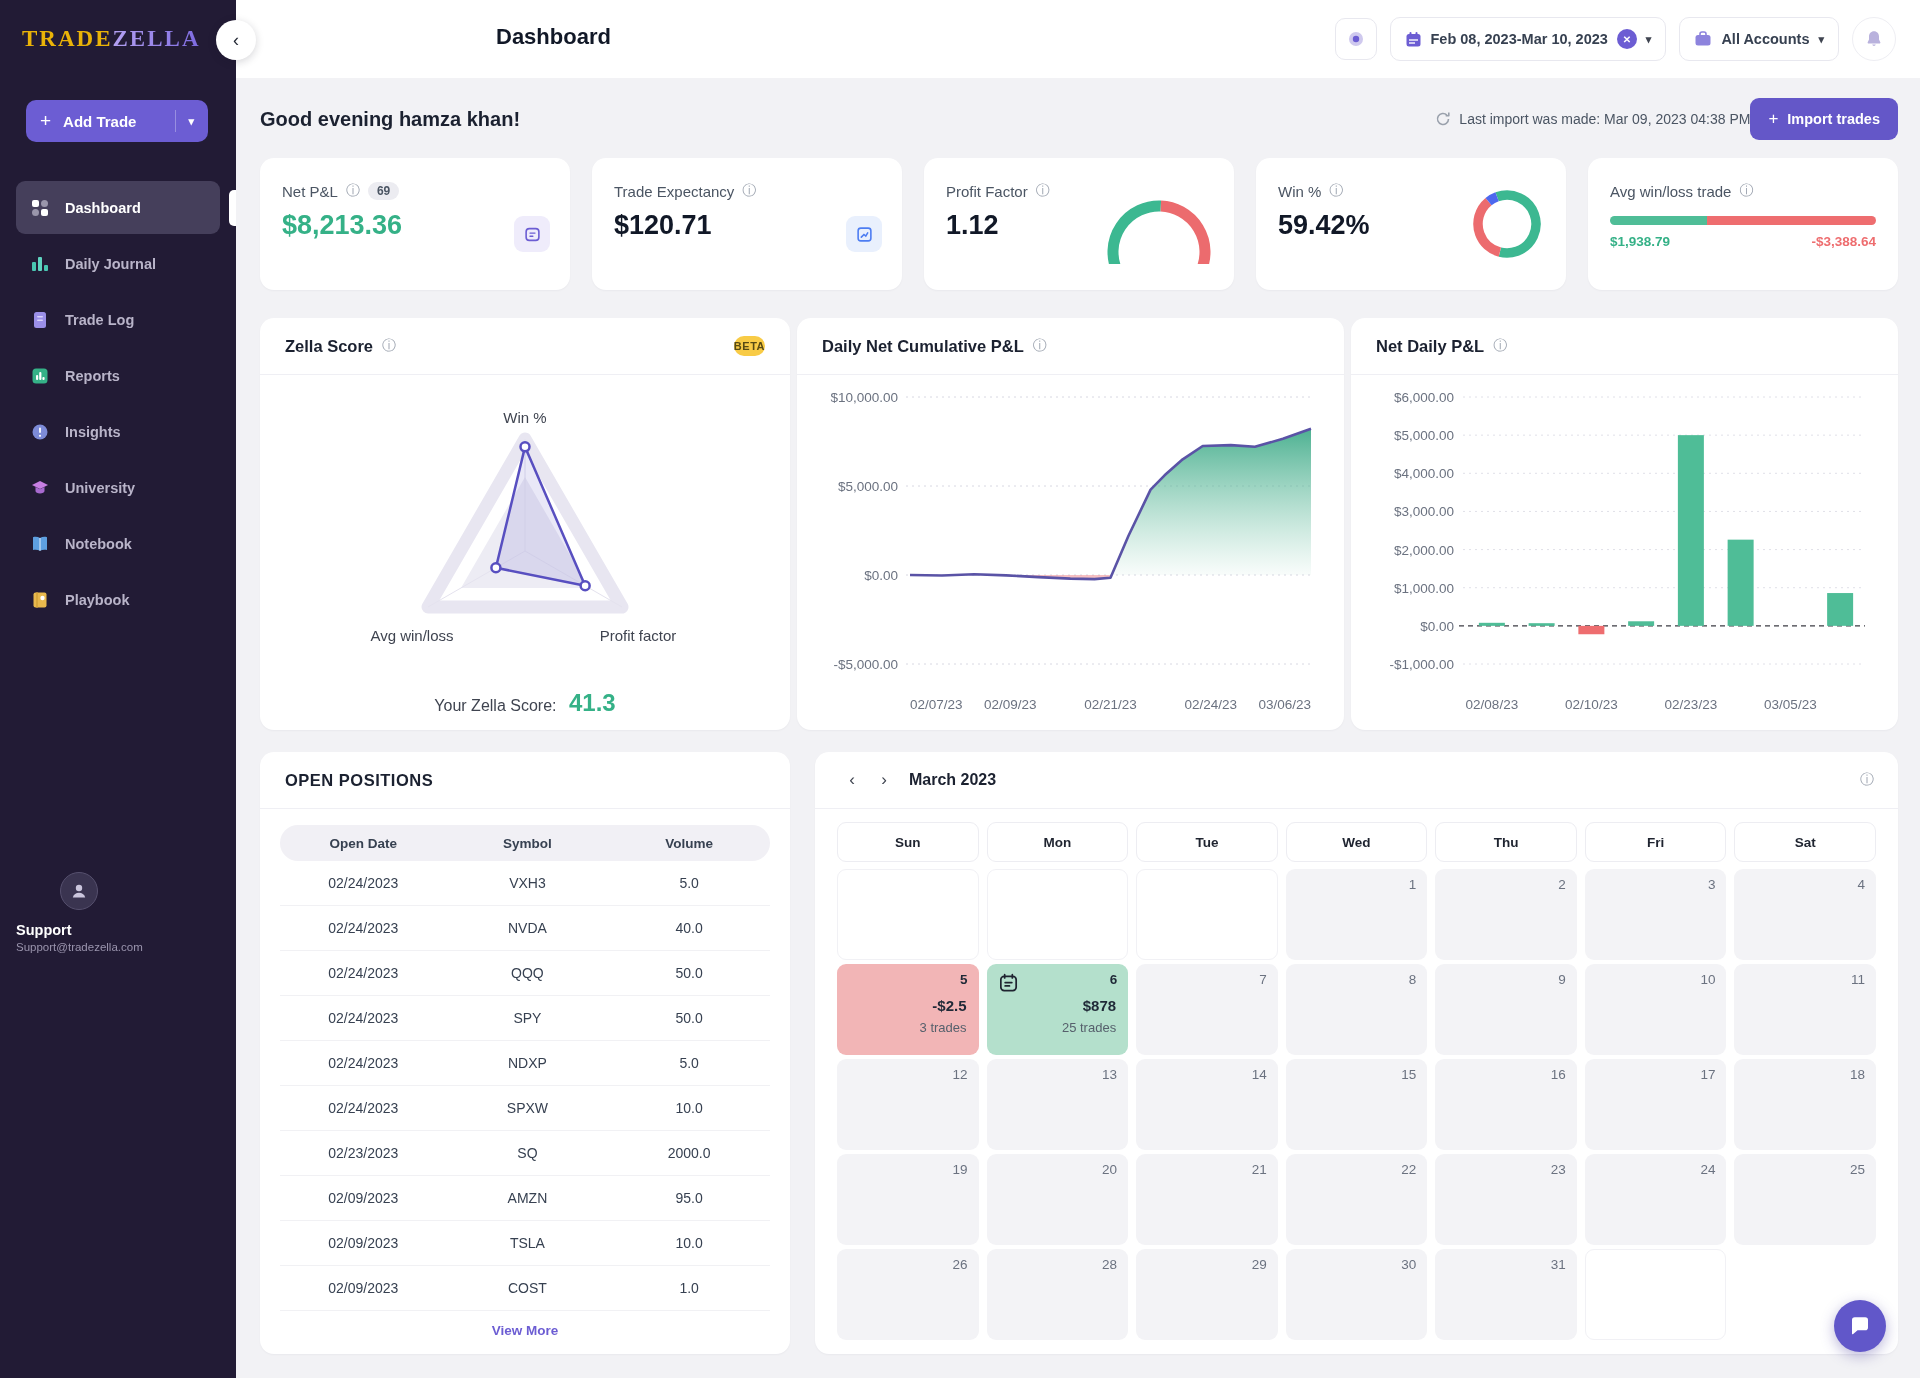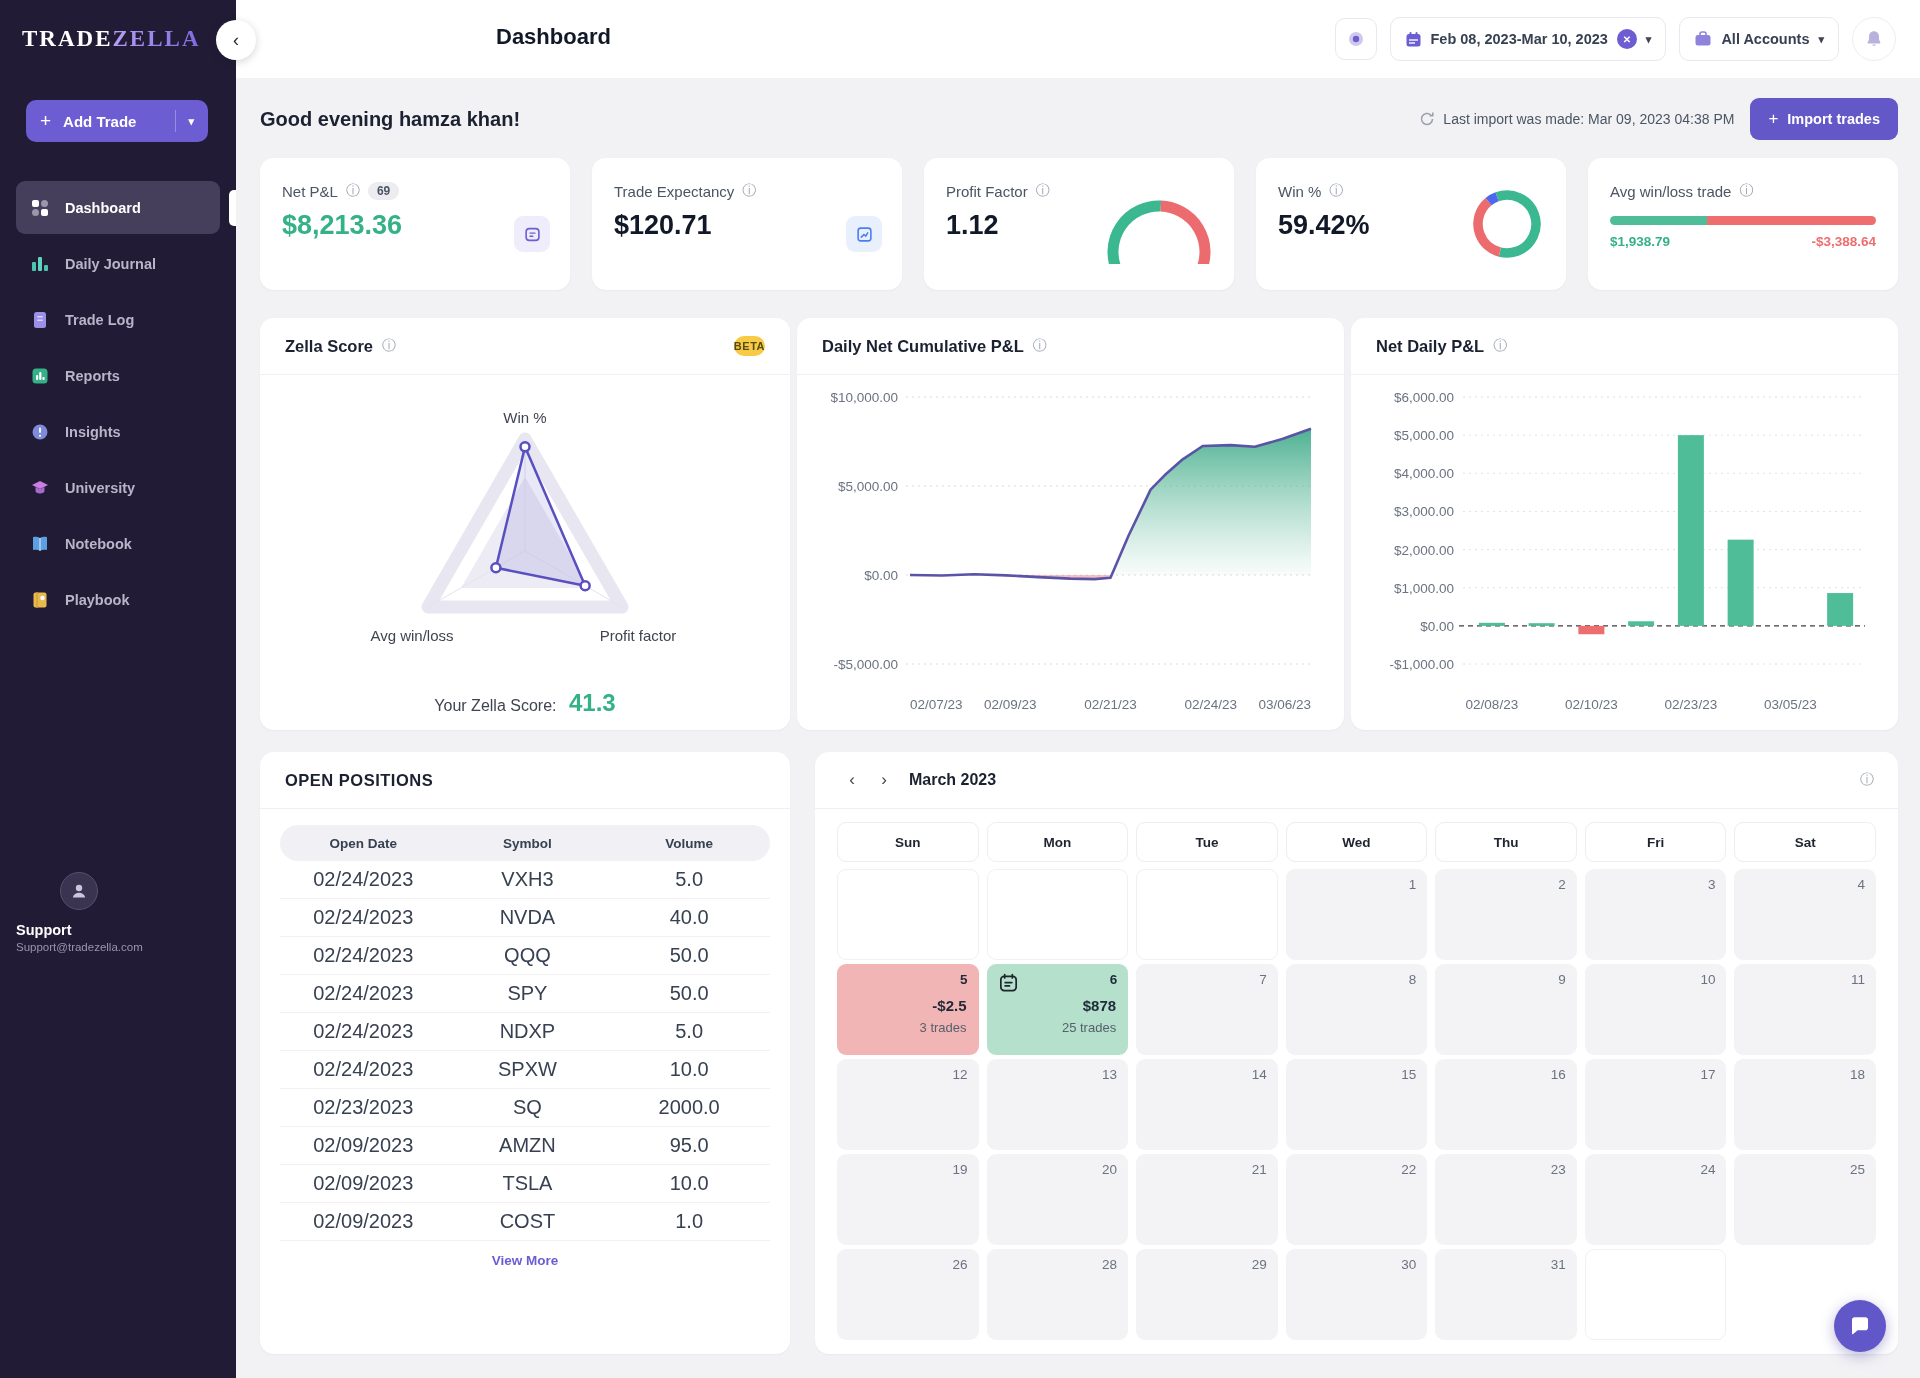--- a/index.html
+++ b/index.html
@@ -3,21 +3,21 @@
 <meta charset="utf-8">
 <style>
   * { margin:0; padding:0; box-sizing:border-box; }
   html,body { width:1920px; height:1378px; }
   body { font-family:"Liberation Sans", sans-serif; background:#f2f2f5; overflow:hidden; }
   .page { position:relative; width:1920px; height:1378px; background:#f2f2f5; }
 
   
   .sidebar { position:absolute; left:0; top:0; width:236px; height:100%; background:#221b35; z-index:5; }
   .logo { padding:26px 22px 10px; font-family:"Liberation Serif", serif; font-size:23px; font-weight:700; letter-spacing:2px; }
-  .logo .lp { color:#ffffff; }
+  .logo .lp { color:#eab308; }
   .logo .ls { background:linear-gradient(90deg,#b3a0f2,#7d6ae0); -webkit-background-clip:text; background-clip:text; color:transparent; }
   .add-trade { position:absolute; left:26px; top:100px; width:182px; height:42px; background:#6c5dd3; border:none; border-radius:10px; color:#fff; font-size:15px; font-weight:700; font-family:inherit; display:flex; align-items:center; padding:0 14px; cursor:pointer; }
   .add-trade .plus { font-size:19px; font-weight:400; margin-right:12px; }
   .add-trade .spacer { flex:1; }
   .add-trade .divider { width:1px; height:22px; background:rgba(255,255,255,.3); margin-right:12px; }
   .nav { position:absolute; left:0; top:178px; width:100%; }
   .nav-item { display:flex; align-items:center; gap:15px; height:53px; margin:3px 16px; padding:0 14px; border-radius:9px; color:#b9b4c9; font-size:14.5px; font-weight:600; cursor:pointer; }
   .nav-item.active { background:#453f5b; color:#ffffff; }
   .nav-item .nicon { width:20px; height:20px; display:inline-flex; }
   .nav-item .nicon svg { width:20px; height:20px; }
@@ -34,21 +34,21 @@
   .tb-controls { position:absolute; right:24px; top:17px; display:flex; align-items:center; gap:13px; }
   .icon-btn { width:42px; height:42px; border-radius:10px; background:#fff; border:1px solid #e8e8ef; display:flex; align-items:center; justify-content:center; cursor:pointer; }
   .pill { height:44px; background:#fff; border:1px solid #e8e8ef; border-radius:10px; display:flex; align-items:center; gap:9px; padding:0 14px; font-size:14.5px; color:#374151; font-weight:600; cursor:pointer; }
   .circle-x { width:20px; height:20px; border-radius:50%; background:#6c5dd3; color:#fff; font-size:10px; display:flex; align-items:center; justify-content:center; }
   .chev { font-size:11px; color:#3f4450; }
   .bell-btn { width:44px; height:44px; border-radius:50%; background:#fff; border:1px solid #eeeef3; display:flex; align-items:center; justify-content:center; cursor:pointer; }
 
   
   .greet-row { position:absolute; left:260px; right:22px; top:98px; display:flex; align-items:center; }
   .greeting { font-size:20px; font-weight:700; color:#1b2130; }
-  .greet-right { margin-left:auto; display:flex; align-items:center; gap:16px; }
+  .greet-right { margin-left:auto; display:flex; align-items:center; }
   .last-import { display:flex; align-items:center; gap:8px; font-size:14px; color:#4b5563; }
   .import-btn { height:42px; background:#6457c8; color:#fff; border:none; border-radius:9px; font-size:14.5px; font-weight:700; font-family:inherit; padding:0 18px; display:flex; align-items:center; gap:9px; cursor:pointer; }
   .import-btn .plus { font-size:17px; font-weight:400; }
 
   
   .stats-row { position:absolute; left:260px; right:22px; top:158px; display:flex; gap:22px; }
   .stat-card { flex:1; height:132px; background:#fff; border-radius:14px; padding:24px 22px; position:relative; box-shadow:0 1px 2px rgba(16,24,40,.04); }
   .s-labelrow { display:flex; align-items:center; gap:8px; font-size:15px; color:#4b5563; }
   .info-i { color:#9ca3af; font-size:14px; }
   .badge { background:#ececf1; color:#4b5563; font-size:12px; font-weight:600; border-radius:10px; padding:2px 9px; }
@@ -71,21 +71,21 @@
   .zella-panel { width:530px; flex:none; }
   .chart-panel { flex:1; }
   .score-line { text-align:center; font-size:16px; color:#3f4450; margin-top:2px; }
   .score-line b { color:#35b187; font-size:24px; font-weight:700; margin-left:8px; }
 
   
   .pos-panel { width:530px; flex:none; display:flex; flex-direction:column; }
   .pos-head-pill { margin:16px 20px 0; height:36px; background:#f1f0f5; border-radius:18px; display:grid; grid-template-columns:34% 33% 33%; align-items:center; font-size:13.5px; font-weight:700; color:#374151; }
   .pos-head-pill span { text-align:center; }
   .pos-body { margin:0 20px; }
-  .pos-row { display:grid; grid-template-columns:34% 33% 33%; height:38px; align-items:center; font-size:20px; color:#374151; border-bottom:1px solid #f1f1f4; }
+  .pos-row { display:grid; grid-template-columns:34% 33% 33%; height:45px; align-items:center; font-size:14px; color:#374151; border-bottom:1px solid #f1f1f4; }
   .pos-row span { text-align:center; }
   .view-more { text-align:center; padding:12px 0 14px; font-size:13.5px; font-weight:700; color:#6c5dd3; cursor:pointer; }
 
   
   .cal-panel { flex:1; }
   .cal-head { height:57px; display:flex; align-items:center; padding:0 24px; border-bottom:1px solid #efeff4; gap:6px; }
   .cal-nav { width:26px; height:26px; border:none; background:transparent; font-size:17px; color:#3f4450; cursor:pointer; font-family:inherit; }
   .cal-month { font-size:16px; font-weight:700; color:#1b2130; margin-left:6px; }
   .cal-info { margin-left:auto; }
   .cal-body { padding:13px 22px 14px; }

